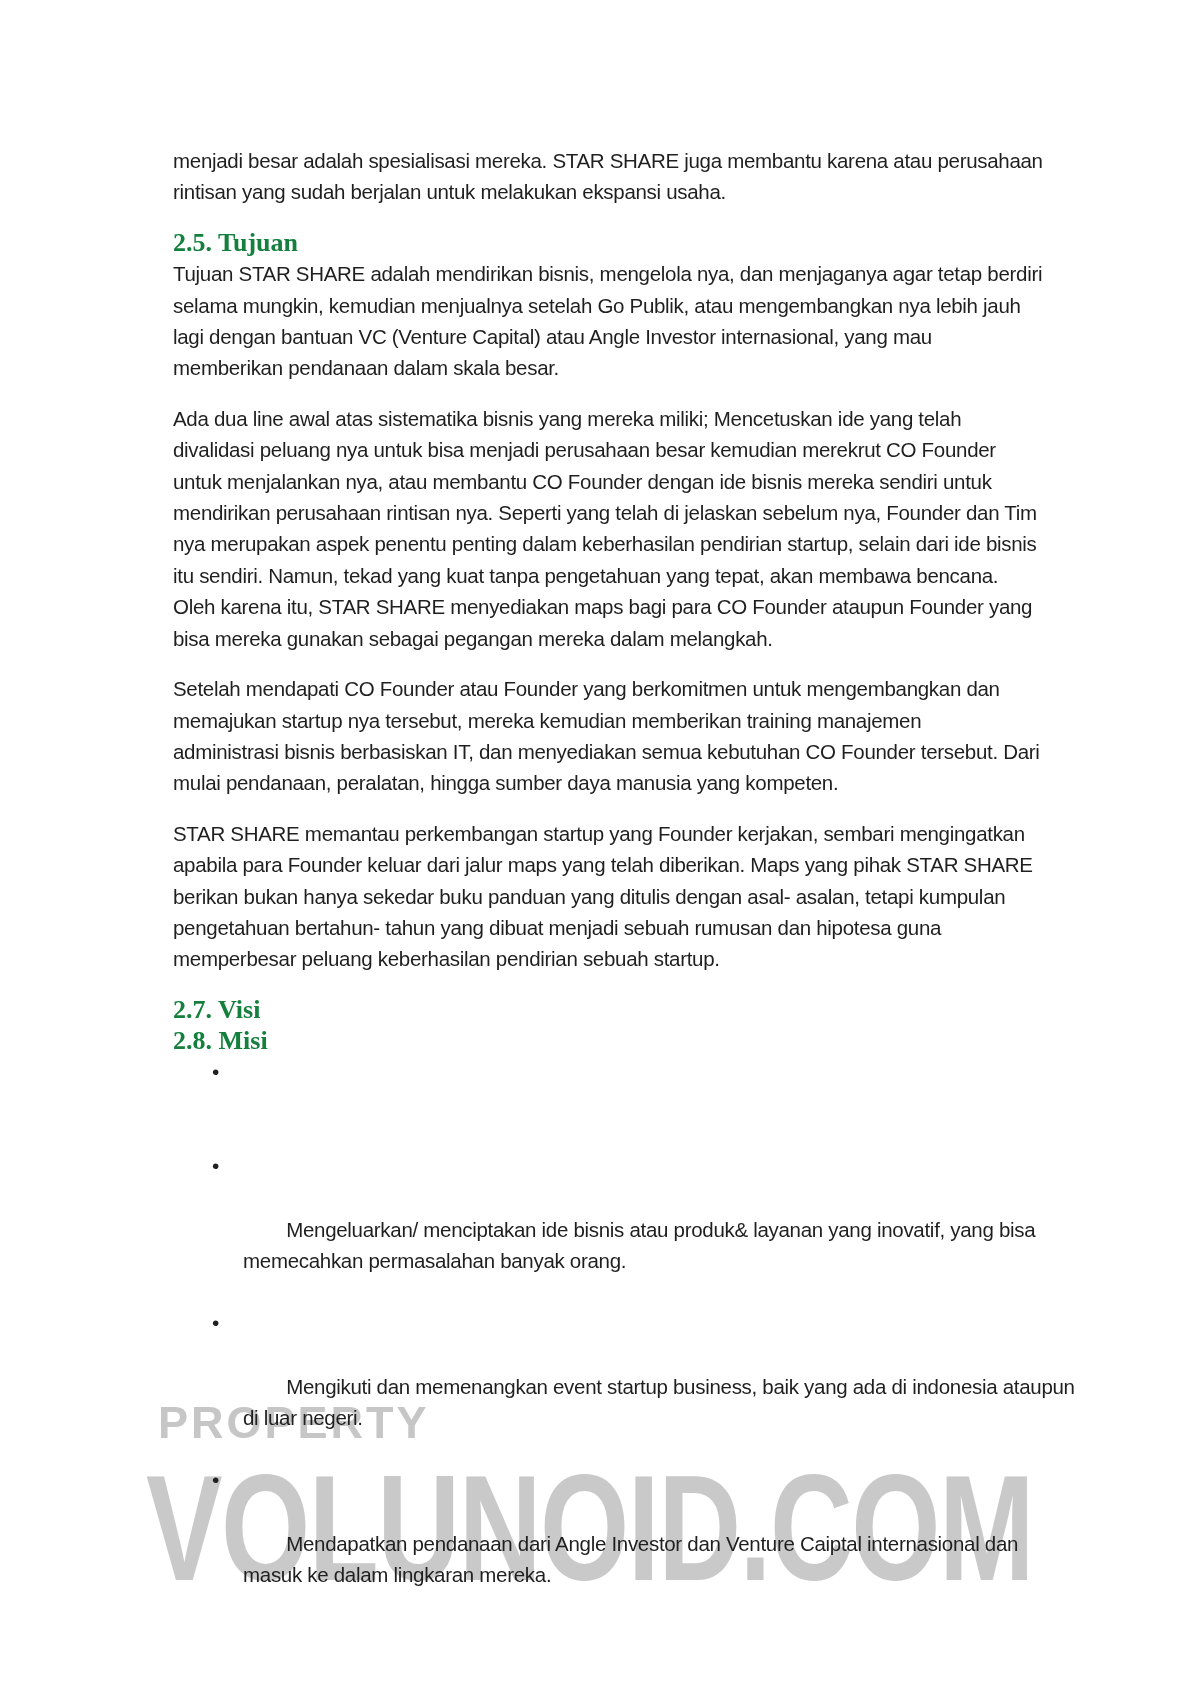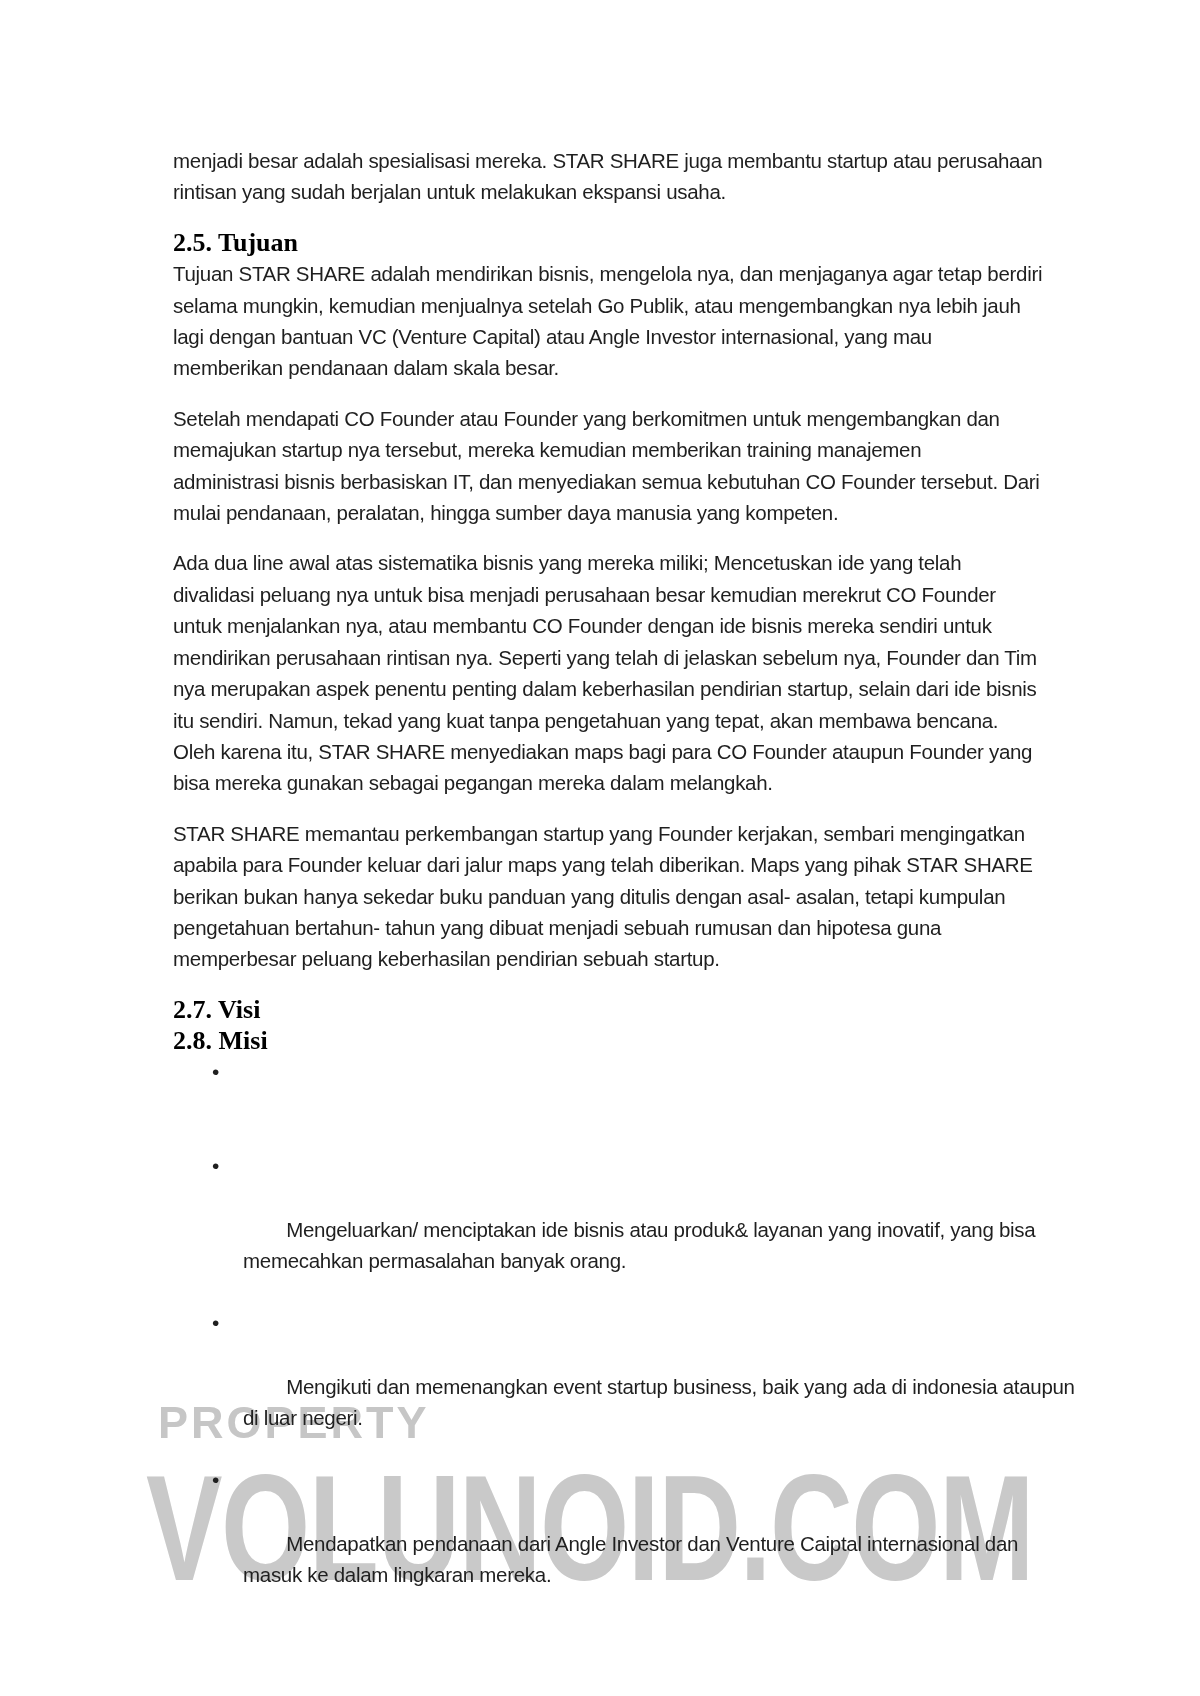--- a/index.html
+++ b/index.html
@@ -55,21 +55,21 @@
     line-height: 31.4px;
     letter-spacing: -0.3px;
   }
   p.body {
     margin: 0 0 19px 0;
     white-space: pre;
   }
   h2.section-heading {
     font-family: "Liberation Serif", serif;
     font-weight: 700;
-    color: #000000;
+    color: #15803d;
     font-size: 26px;
     line-height: 31.4px;
     margin: 0;
     letter-spacing: 0;
   }
   ul.misi-list {
     list-style: none;
     margin: 0;
     padding: 0;
   }
@@ -89,41 +89,41 @@
 <body>
 
 <div class="page">
 
   <div class="watermark-property">PROPERTY</div>
 
   <div class="watermark-site">VOLUNOID.COM</div>
 
   <div class="content">
 
-    <p class="body">menjadi besar adalah spesialisasi mereka. STAR SHARE juga membantu startup atau perusahaan
+    <p class="body">menjadi besar adalah spesialisasi mereka. STAR SHARE juga membantu karena atau perusahaan
 rintisan yang sudah berjalan untuk melakukan ekspansi usaha.</p>
 
     <h2 class="section-heading">2.5. Tujuan</h2>
     <p class="body">Tujuan STAR SHARE adalah mendirikan bisnis, mengelola nya, dan menjaganya agar tetap berdiri
 selama mungkin, kemudian menjualnya setelah Go Publik, atau mengembangkan nya lebih jauh
 lagi dengan bantuan VC (Venture Capital) atau Angle Investor internasional, yang mau
 memberikan pendanaan dalam skala besar.</p>
 
-    <p class="body">Setelah mendapati CO Founder atau Founder yang berkomitmen untuk mengembangkan dan
-memajukan startup nya tersebut, mereka kemudian memberikan training manajemen
-administrasi bisnis berbasiskan IT, dan menyediakan semua kebutuhan CO Founder tersebut. Dari
-mulai pendanaan, peralatan, hingga sumber daya manusia yang kompeten.</p>
     <p class="body">Ada dua line awal atas sistematika bisnis yang mereka miliki; Mencetuskan ide yang telah
 divalidasi peluang nya untuk bisa menjadi perusahaan besar kemudian merekrut CO Founder
 untuk menjalankan nya, atau membantu CO Founder dengan ide bisnis mereka sendiri untuk
 mendirikan perusahaan rintisan nya. Seperti yang telah di jelaskan sebelum nya, Founder dan Tim
 nya merupakan aspek penentu penting dalam keberhasilan pendirian startup, selain dari ide bisnis
 itu sendiri. Namun, tekad yang kuat tanpa pengetahuan yang tepat, akan membawa bencana.
 Oleh karena itu, STAR SHARE menyediakan maps bagi para CO Founder ataupun Founder yang
 bisa mereka gunakan sebagai pegangan mereka dalam melangkah.</p>
+    <p class="body">Setelah mendapati CO Founder atau Founder yang berkomitmen untuk mengembangkan dan
+memajukan startup nya tersebut, mereka kemudian memberikan training manajemen
+administrasi bisnis berbasiskan IT, dan menyediakan semua kebutuhan CO Founder tersebut. Dari
+mulai pendanaan, peralatan, hingga sumber daya manusia yang kompeten.</p>
     <p class="body">STAR SHARE memantau perkembangan startup yang Founder kerjakan, sembari mengingatkan
 apabila para Founder keluar dari jalur maps yang telah diberikan. Maps yang pihak STAR SHARE
 berikan bukan hanya sekedar buku panduan yang ditulis dengan asal- asalan, tetapi kumpulan
 pengetahuan bertahun- tahun yang dibuat menjadi sebuah rumusan dan hipotesa guna
 memperbesar peluang keberhasilan pendirian sebuah startup.</p>
 
     <h2 class="section-heading">2.7. Visi</h2>
 
     <h2 class="section-heading">2.8. Misi</h2>
     <ul class="misi-list">

